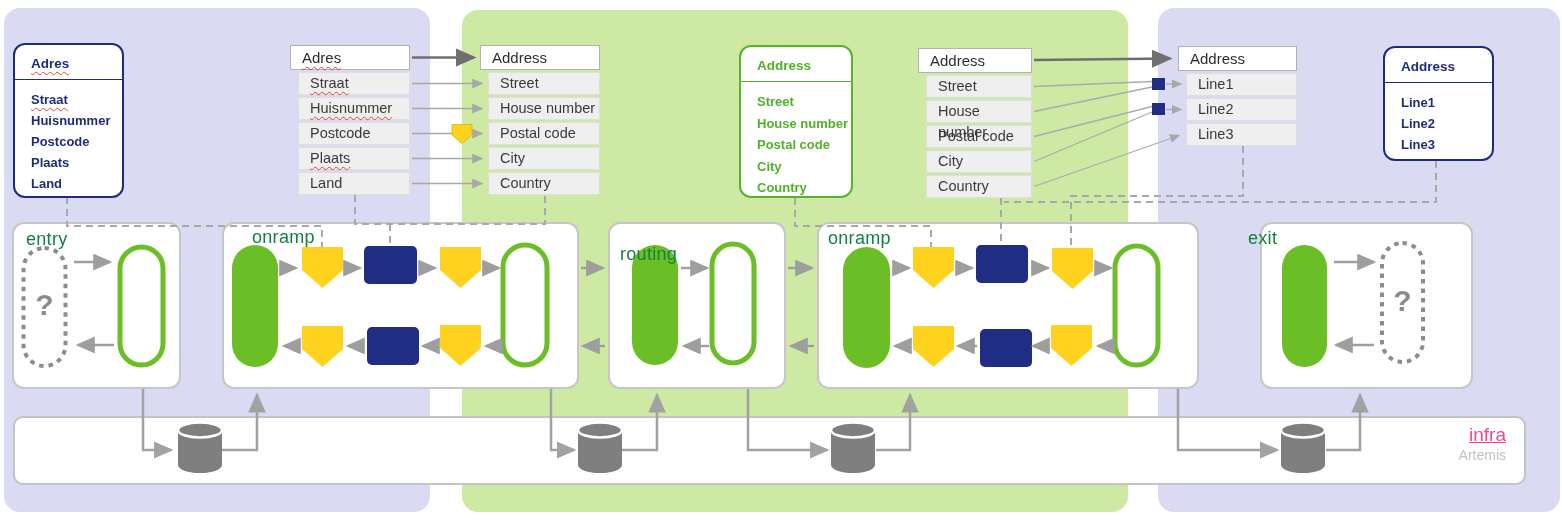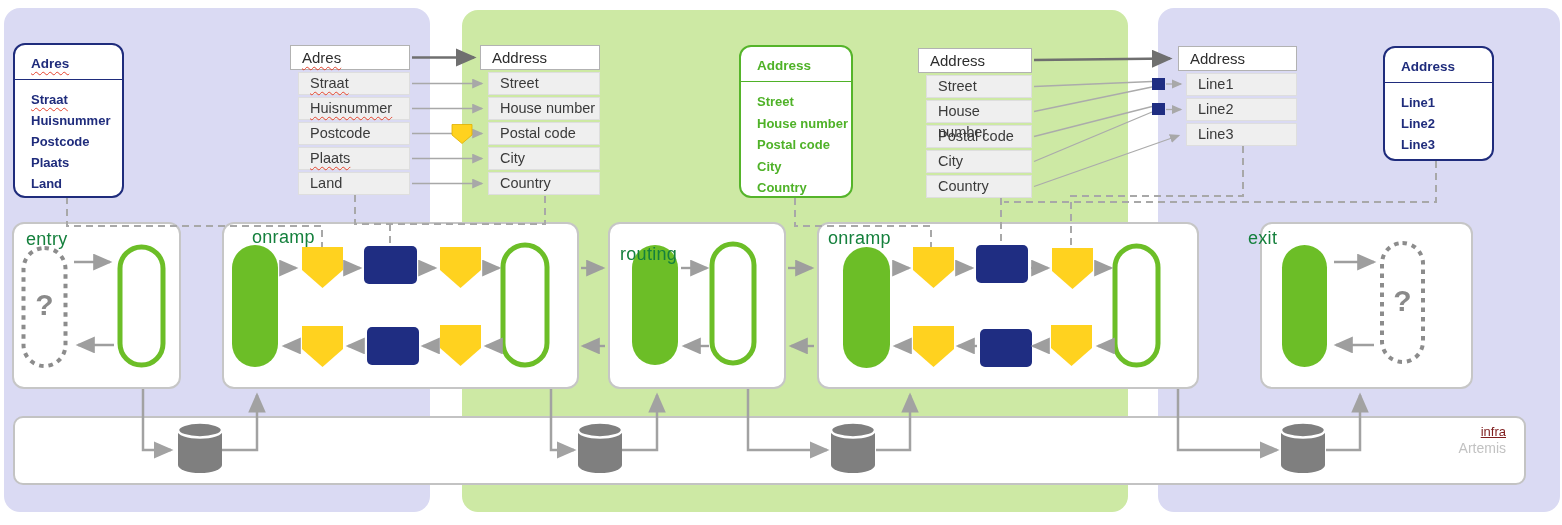--- a/index.html
+++ b/index.html
@@ -6,21 +6,21 @@
   .canvas{position:relative;width:1562px;height:525px;background:#fff;overflow:hidden;
           font-family:"Liberation Sans",sans-serif;}
   .panel{position:absolute;border-radius:16px;}
   .panel.lav{background:#dadaf3;}
   .panel.grn{background:#cde9a4;}
   .stage{position:absolute;background:#fff;border:2px solid #c6c6c6;border-radius:12px;box-sizing:border-box;}
   .stage-label{position:absolute;font-size:18px;color:#15803d;letter-spacing:.3px;}
   .infra-box{position:absolute;left:13px;top:416px;width:1513px;height:69px;background:#fff;
              border:2px solid #c3c3c3;border-radius:10px;box-sizing:border-box;}
   .infra-label{position:absolute;left:1370px;top:424px;width:136px;text-align:right;}
-  .infra-label .t1{font-size:13px;color:#7f1d1d;text-decoration:underline;}
+  .infra-label .t1{font-size:19px;color:#ec4899;text-decoration:underline;}
   .infra-label .t2{font-size:14px;color:#c2c2c2;margin-top:1px;}
   .qmark{position:absolute;font-size:30px;font-weight:bold;color:#8a8a8a;text-align:center;}
   .tbl{position:absolute;}
   .tbl-h{box-sizing:border-box;height:25px;background:#fff;border:1px solid #b2b2b2;
          font-size:15px;line-height:23px;padding-left:11px;color:#2d2d2d;}
   .tbl-r{box-sizing:border-box;height:23px;background:#efefef;border:1px solid #dedede;
          font-size:14.5px;line-height:21px;padding-left:11px;color:#3a3a3a;margin:2px 0 0 8px;}
   .sq{text-decoration:underline;text-decoration-style:wavy;text-decoration-color:#e5432e;
       text-decoration-thickness:1px;text-underline-offset:3px;}
   .card{position:absolute;background:#fff;box-sizing:border-box;}

